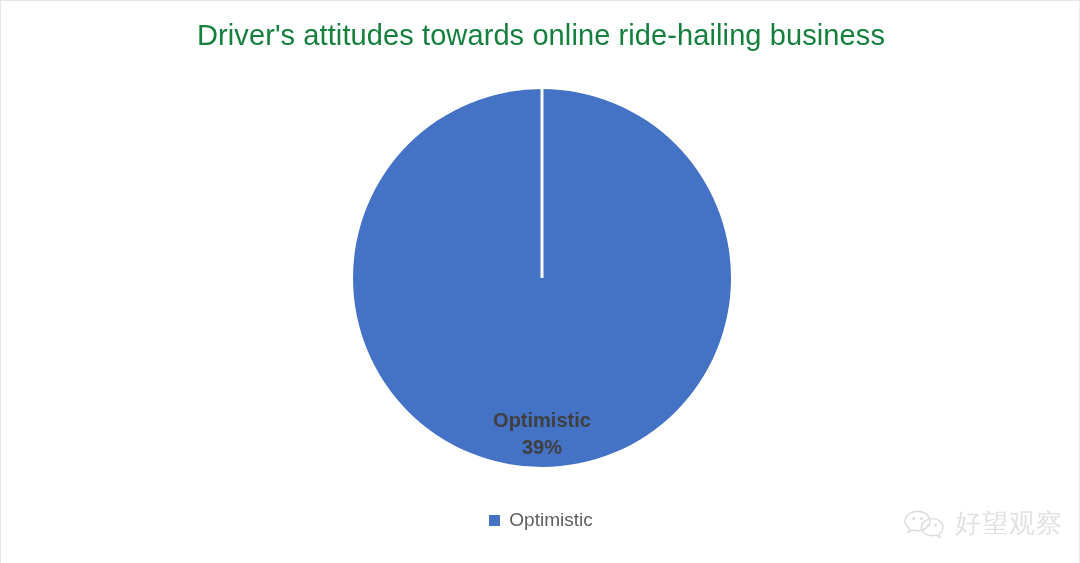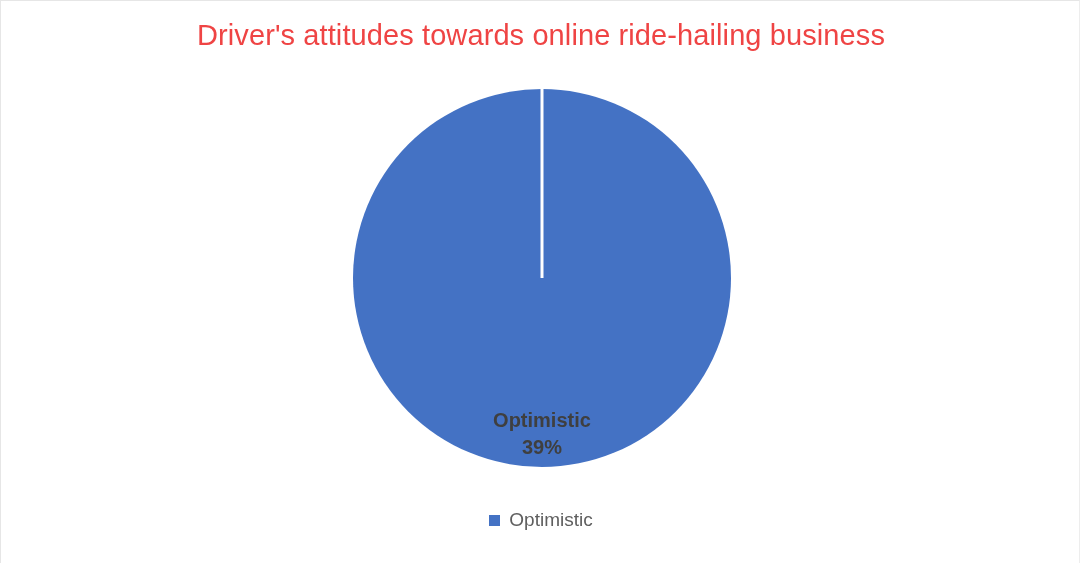--- a/index.html
+++ b/index.html
@@ -23,21 +23,21 @@
   
   #chart-title {
     position: absolute;
     left: 0;
     top: 18px;
     width: 1080px;
     text-align: center;
     font-size: 29px;
     font-weight: 400;
     letter-spacing: 0.1px;
-    color: #ef4444;
+    color: #15803d;
     white-space: nowrap;
   }
 
   
   #plot-area {
     position: absolute;
     left: 352px;
     top: 88px;
     width: 378px;
     height: 378px;
@@ -138,14 +138,29 @@
     <div class="data-label-line">39%</div>
   </div>
 
   <div id="legend">
     <div class="legend-entry">
       <span class="legend-swatch" style="background:#4472C4;"></span>
       <span class="legend-text">Optimistic</span>
     </div>
   </div>
 
+  <div id="watermark">
+    <svg id="watermark-logo" viewBox="0 0 46 34">
+      <g fill="none" stroke="#8d8d8d" stroke-width="1.4">
+        <path d="M15.5 4.2C8.6 4.2 3 8.6 3 14c0 3 1.7 5.7 4.4 7.5l-1.2 3.6 4.2-2.1c1.6.5 3.3.8 5.1.8 6.9 0 12.5-4.4 12.5-9.8S22.4 4.2 15.5 4.2z"></path>
+        <path d="M30.2 11.6c-6 0-10.8 3.9-10.8 8.6 0 4.8 4.8 8.6 10.8 8.6 1.4 0 2.8-.2 4.1-.6l3.8 1.9-1-3.1c2.4-1.6 3.9-4 3.9-6.8 0-4.7-4.8-8.6-10.8-8.6z"></path>
+      </g>
+      <g fill="#8d8d8d">
+        <circle cx="11.6" cy="11.4" r="1.5"></circle>
+        <circle cx="19.4" cy="11.4" r="1.5"></circle>
+        <circle cx="26.4" cy="18.2" r="1.3"></circle>
+        <circle cx="33.6" cy="18.2" r="1.3"></circle>
+      </g>
+    </svg>
+    <span id="watermark-text">好望观察</span>
+  </div>
 
 </div>
 
 </body></html>

